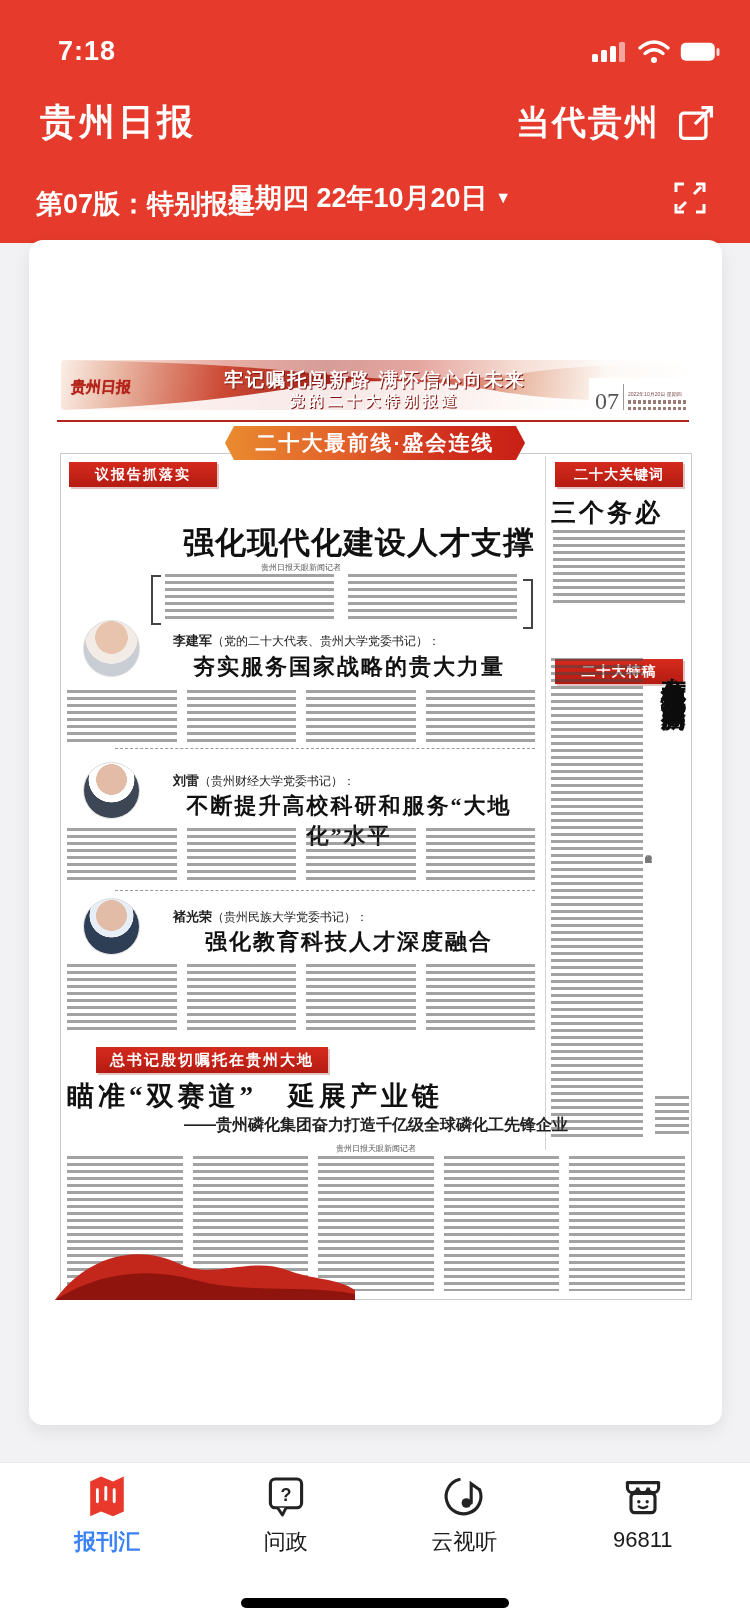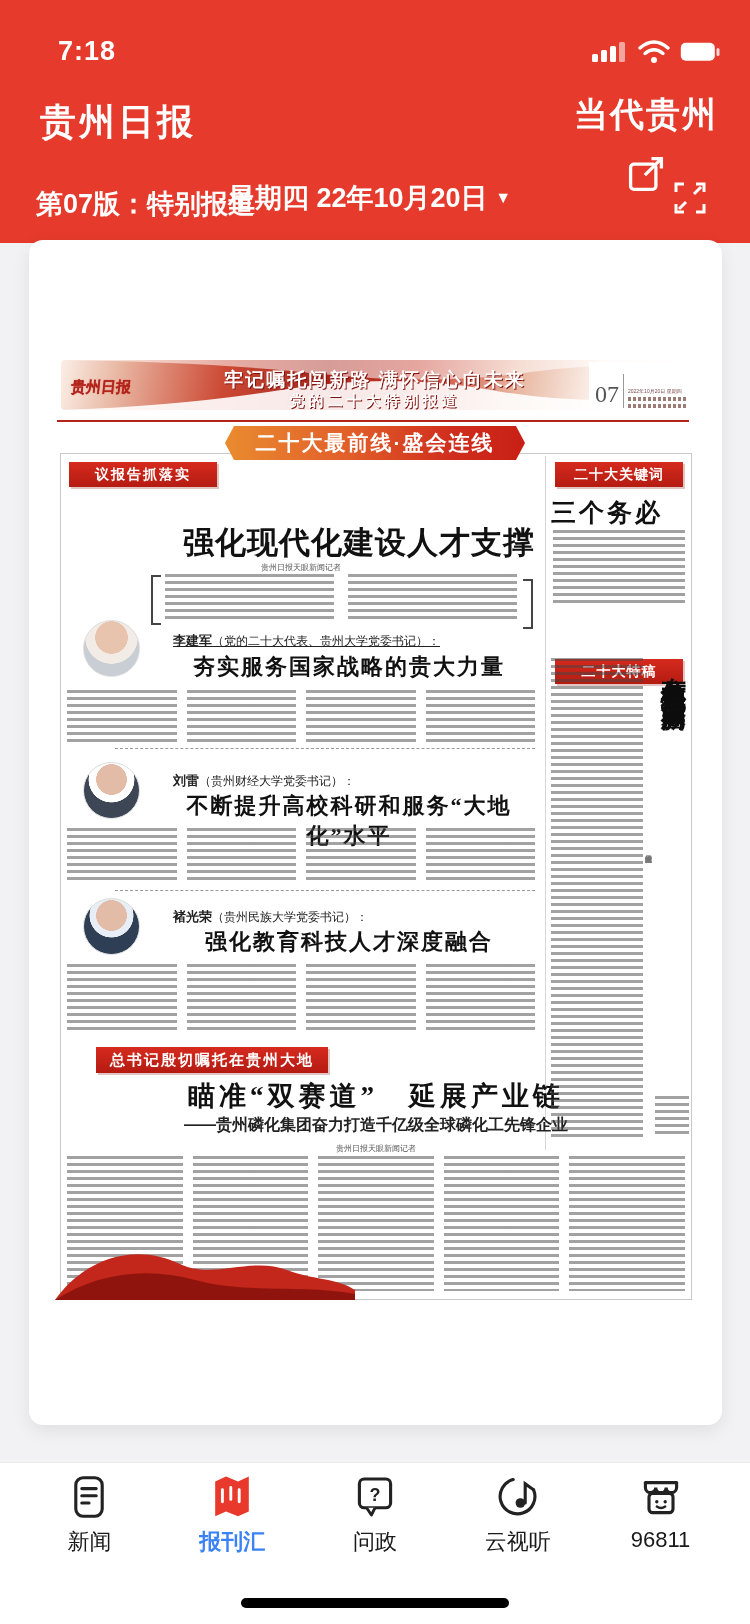--- a/index.html
+++ b/index.html
@@ -5,40 +5,40 @@
   html,body{margin:0;padding:0;}
   body{width:750px;height:1624px;background:#f2f2f4;font-family:"Liberation Sans","DejaVu Sans",sans-serif;overflow:hidden;}
   .screen{position:relative;width:750px;height:1624px;}
   .abs{position:absolute;}
 
   
   .red-top{position:absolute;left:0;top:0;width:750px;height:243px;background:#e53a2c;}
   .status-time{position:absolute;left:58px;top:36px;color:#fff;font-size:27px;font-weight:bold;letter-spacing:1px;}
   .status-icons{position:absolute;right:30px;top:40px;display:flex;align-items:center;gap:10px;}
   .appbar-title{position:absolute;left:40px;top:98px;color:#fff;font-size:36px;font-weight:bold;font-family:"Liberation Serif","DejaVu Serif",serif;letter-spacing:3px;}
-  .appbar-right{position:absolute;right:32px;top:92px;display:flex;align-items:center;gap:14px;flex-direction:column;}
+  .appbar-right{position:absolute;right:32px;top:100px;display:flex;align-items:center;gap:14px;}
   .appbar-link{color:#fff;font-size:34px;font-weight:bold;font-family:"Liberation Serif","DejaVu Serif",serif;letter-spacing:2px;}
   .pagebar{position:absolute;left:0;top:176px;width:750px;height:48px;color:#fff;}
   .pagebar .edition{position:absolute;left:36px;top:4px;font-size:27px;font-weight:bold;margin-top:6px;}
   .pagebar .dateover{position:absolute;left:228px;top:4px;font-size:27px;font-weight:bold;}
   .pagebar .caret{font-size:16px;vertical-align:4px;}
   .fs-btn{position:absolute;right:40px;top:2px;}
 
   
   .card{position:absolute;left:29px;top:240px;width:693px;height:1185px;background:#fff;border-radius:14px;box-shadow:0 6px 18px rgba(0,0,0,.08);}
 
   
   .paper{position:absolute;left:26px;top:110px;width:640px;height:952px;background:#fff;}
   .masthead{position:absolute;left:6px;top:10px;width:628px;height:50px;border-radius:4px;
     background:linear-gradient(100deg,#fbeee6 0%,#e9b9a5 9%,#cc4a35 26%,#a5251b 42%,#c63a2c 56%,#e8b59f 72%,#fdf8f4 86%,#ffffff 100%);overflow:hidden;}
   .masthead svg.wave{position:absolute;left:0;top:0;}
   .mast-logo{position:absolute;left:10px;top:18px;color:#b3231a;font-size:15px;font-weight:bold;font-family:"Liberation Serif","DejaVu Serif",serif;transform:skewX(-6deg);text-shadow:0 0 1px #b3231a;}
   .mast-l1{position:absolute;left:0;top:7px;width:628px;text-align:center;color:#fff;font-size:19px;font-weight:bold;letter-spacing:2px;text-shadow:1px 1px 0 #7e130d;}
   .mast-l2{position:absolute;left:0;top:32px;width:628px;text-align:center;color:#fff;font-size:15px;font-weight:bold;letter-spacing:4px;text-shadow:1px 1px 0 #7e130d;}
-  .pageno-box{position:absolute;left:528px;top:2px;width:104px;height:46px;background:#fff;display:flex;align-items:flex-end;}
+  .pageno-box{position:absolute;left:528px;top:18px;width:104px;height:46px;background:#fff;display:flex;align-items:center;}
   .pageno{font-size:24px;color:#555;font-family:"Liberation Serif","DejaVu Serif",serif;margin-left:6px;}
   .pageno-div{width:1px;height:34px;background:#999;margin:0 4px;}
   .pageno-info{display:flex;flex-direction:column;gap:3px;width:58px;}
   .pageno-date{font-size:5px;color:#705;color:#7a4a4a;white-space:nowrap;}
   .tinybar{height:4px;background-image:repeating-linear-gradient(to right,#9c7a76 0 3px,transparent 3px 5px);}
   .redline{position:absolute;left:2px;top:70px;width:632px;height:2px;background:#b5241b;}
 
   .ribbon{position:absolute;left:170px;top:76px;width:300px;height:34px;z-index:3;
     background:linear-gradient(90deg,#e98b2f,#e2602a 40%,#d02f1d 75%,#c81f15);
     clip-path:polygon(3% 0,97% 0,100% 50%,97% 100%,3% 100%,0 50%);
@@ -69,21 +69,21 @@
   .ph2{background:radial-gradient(circle at 50% 30%,#e2bca6 0 32%,#fff 33% 48%,#3c4654 49%);}
   .ph3{background:radial-gradient(circle at 50% 30%,#e2bca6 0 32%,#e8eef5 33% 46%,#2e3e55 47%);}
   .speaker{position:absolute;left:118px;font-size:12px;color:#222;white-space:nowrap;}
   .speaker b{font-size:13px;}
   .sectitle{position:absolute;left:108px;width:372px;text-align:center;font-size:22px;letter-spacing:2px;}
   .cols{position:absolute;display:flex;gap:10px;}
   .cols .ft{flex:1;}
   .ft{background-image:repeating-linear-gradient(to bottom,rgba(70,70,70,.5) 0 3px,transparent 3px 7px);}
   .dash{position:absolute;left:60px;width:420px;border-top:1px dashed #999;}
 
-  .h2{position:absolute;left:12px;top:728px;width:618px;text-align:center;font-size:27px;letter-spacing:4px;}
+  .h2{position:absolute;left:12px;top:728px;width:618px;text-align:left;font-size:27px;letter-spacing:4px;}
   .sub2{position:absolute;left:12px;top:765px;width:618px;text-align:center;font-size:16px;font-weight:bold;color:#222;}
   .byline2{position:absolute;left:12px;top:793px;width:618px;}
   .cols5{left:12px;top:806px;width:618px;height:135px;}
 
   .sideheadA{position:absolute;left:496px;top:146px;width:136px;text-align:left;font-size:25px;letter-spacing:3px;}
   .simA{position:absolute;left:498px;top:180px;width:132px;height:76px;}
   .simB1{position:absolute;left:496px;top:308px;width:92px;height:480px;}
   .simB2{position:absolute;left:600px;top:746px;width:34px;height:42px;}
   .vheadline{position:absolute;left:602px;top:308px;height:436px;writing-mode:vertical-rl;font-size:25px;letter-spacing:2px;color:#0d0d0d;}
   .vbyline{position:absolute;left:588px;top:500px;height:120px;writing-mode:vertical-rl;font-size:7px;color:#777;}
@@ -180,21 +180,21 @@
       <div class="byline byline1">贵州日报天眼新闻记者</div>
 
       <div class="bracket bk-l"></div>
       <div class="leadbox">
           <div class="ft"></div>
           <div class="ft"></div>
         </div>
       <div class="bracket bk-r"></div>
 
       <div class="photo ph1 abs" style="left:28px;top:270px;"></div>
-      <div class="speaker" style="top:282px;text-decoration:underline;"><b>李建军</b><span>（党的二十大代表、贵州大学党委书记）：</span></div>
+      <div class="speaker" style="top:282px;"><b>李建军</b><span>（党的二十大代表、贵州大学党委书记）：</span></div>
       <div class="serifhead sectitle" style="top:302px;">夯实服务国家战略的贵大力量</div>
       <div class="cols" style="left:12px;top:340px;width:468px;height:52px;">
           <div class="ft"></div>
           <div class="ft"></div>
           <div class="ft"></div>
           <div class="ft"></div>
         </div>
       <div class="dash" style="top:398px;"></div>
 
       <div class="photo ph2 abs" style="left:28px;top:412px;"></div>
@@ -242,27 +242,20 @@
       <div class="ft simB1"></div>
       <div class="ft simB2"></div>
       <div class="vbyline">贵州日报天眼新闻记者</div>
       <div class="serifhead vheadline">有信心有底气开创高质量发展新局面</div>
 
     </div>
   </div>
 
   <div class="tabbar">
     <div class="tabs">
-      <div class="tab">
-        <svg width="48" height="48" viewBox="0 0 40 40">
-          <rect x="9" y="4" width="22" height="32" rx="6" stroke="#222" stroke-width="2.6" fill="none"></rect>
-          <path d="M14 13 H26 M14 19 H26 M14 25 H20" stroke="#222" stroke-width="2.6" stroke-linecap="round"></path>
-        </svg>
-        <span class="tab-label">新闻</span>
-      </div>
       <div class="tab active">
         <svg width="48" height="48" viewBox="0 0 40 40">
           <path d="M6 7 L15 3 L25 7 L34 3 V32 L25 36 L15 32 L6 36 Z" fill="#e8392c"></path>
           <path d="M12 14 V24 M19 12 V22 M26 14 V24" stroke="#fff" stroke-width="2.4" stroke-linecap="round"></path>
         </svg>
         <span class="tab-label">报刊汇</span>
       </div>
       <div class="tab">
         <svg width="48" height="48" viewBox="0 0 40 40">
           <rect x="7" y="5" width="26" height="24" rx="4" stroke="#222" stroke-width="2.6" fill="none"></rect>

